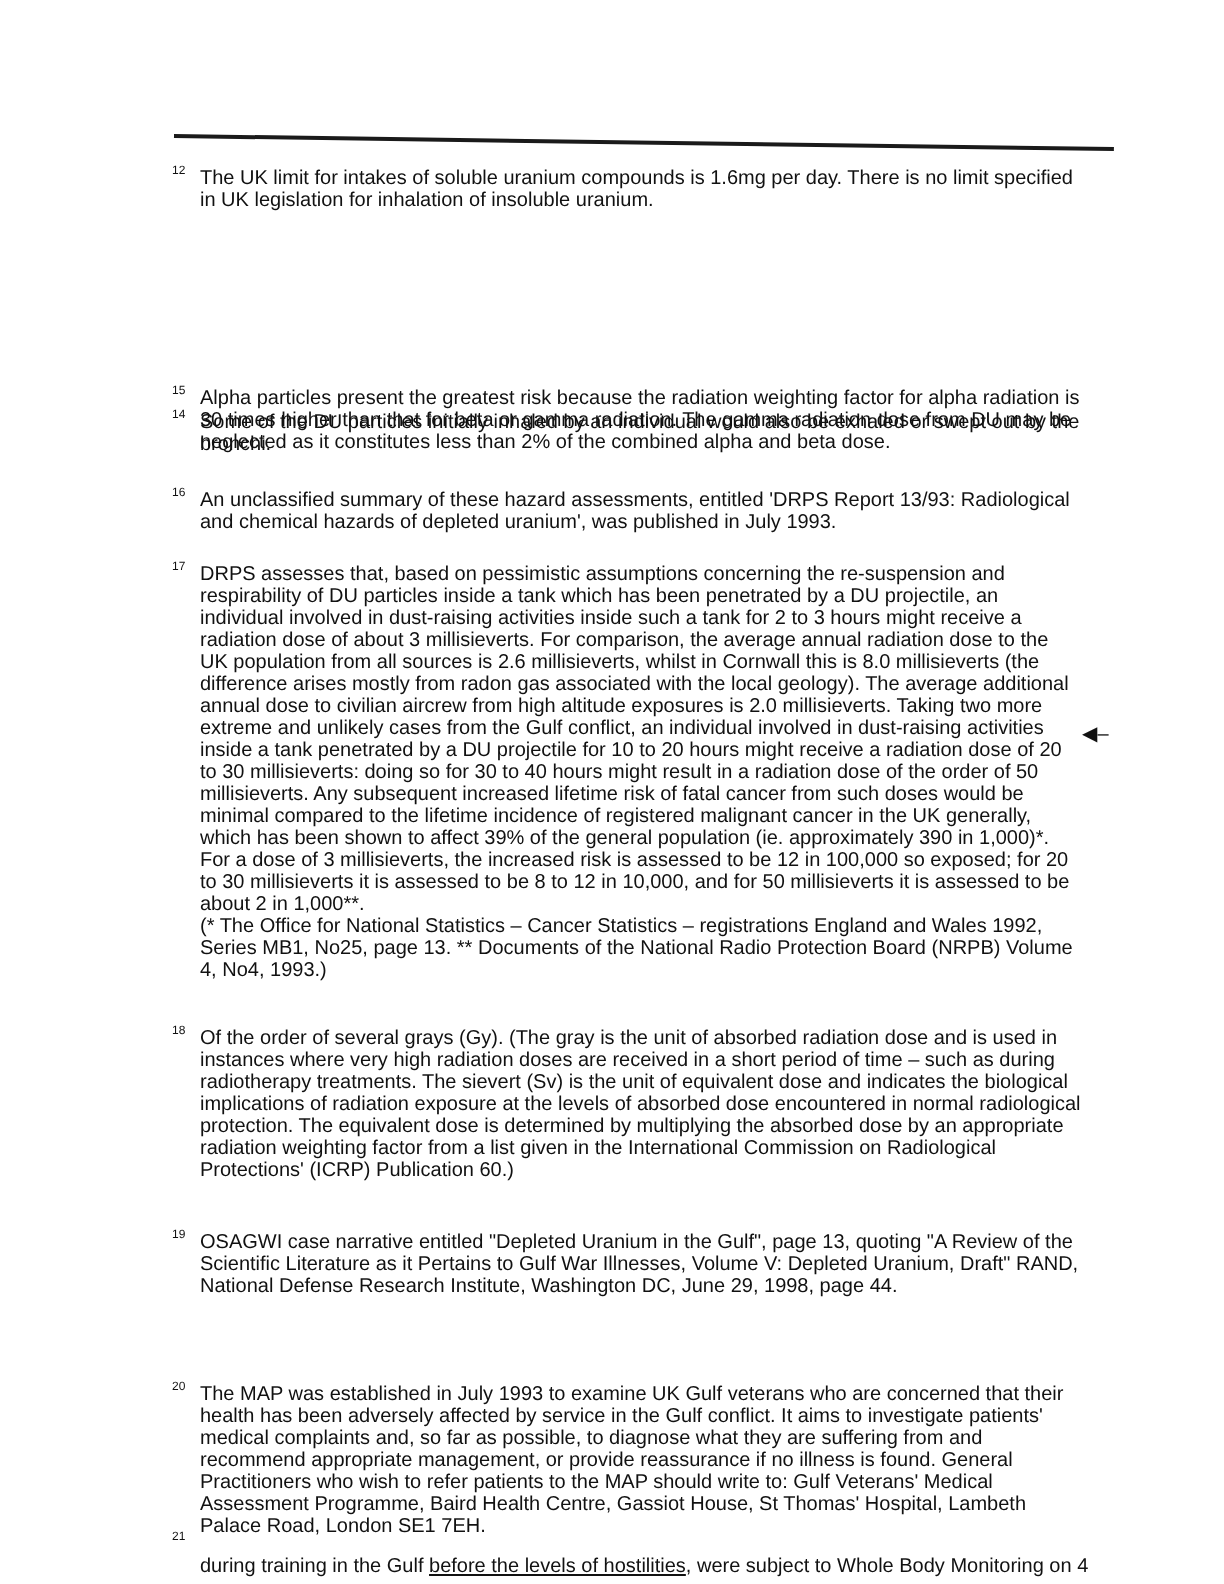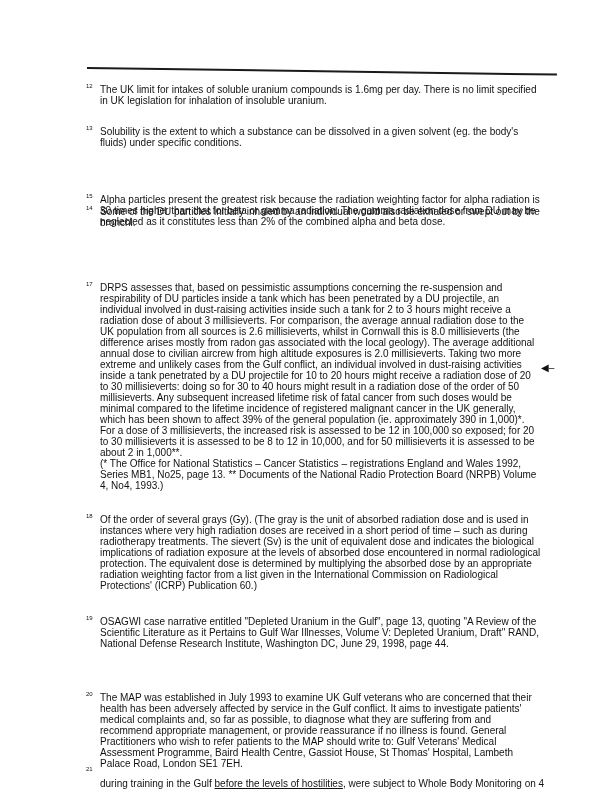--- a/index.html
+++ b/index.html
@@ -69,39 +69,39 @@
 <div class="page">
 
   <div class="rule"></div>
 
   <div class="fn" style="top:84px;">
     <span class="num">12</span>
     <span class="txt">The UK limit for intakes of soluble uranium compounds is 1.6mg per day.  There is no limit specified
 in UK legislation for inhalation of insoluble uranium.</span>
   </div>
 
-  <div class="fn" style="top:126px;">
-    <span class="num">13</span>
-    <span class="txt">Solubility is the extent to which a substance can be dissolved in a given solvent (eg. the body's
-fluids) under specific conditions.</span>
-  </div>
 
   <div class="fn" style="top:165px;margin-top:41px;">
     <span class="num">14</span>
     <span class="txt">Some of the DU particles initially inhaled by an individual would also be exhaled or swept out by the
 bronchi.</span>
   </div>
 
   <div class="fn" style="top:194px;">
     <span class="num">15</span>
     <span class="txt">Alpha particles present the greatest risk because the radiation weighting factor for alpha radiation is
 30 times higher than that for beta or gamma radiation.  The gamma radiation dose from DU may be
 neglected as it constitutes less than 2% of the combined alpha and beta dose.</span>
   </div>
 
+  <div class="fn" style="top:245px;">
+    <span class="num">16</span>
+    <span class="txt">An unclassified summary of these hazard assessments, entitled 'DRPS Report 13/93: Radiological
+and chemical hazards of depleted uranium', was published in July 1993.</span>
+  </div>
 
   <div class="fn" style="top:282px;">
     <span class="num">17</span>
     <span class="txt">DRPS assesses that, based on pessimistic assumptions concerning the re-suspension and
 respirability of DU particles inside a tank which has been penetrated by a DU projectile, an
 individual involved in dust-raising activities inside such a tank for 2 to 3 hours might receive a
 radiation dose of about 3 millisieverts.  For comparison, the average annual radiation dose to the
 UK population from all sources is 2.6 millisieverts, whilst in Cornwall this is 8.0 millisieverts (the
 difference arises mostly from radon gas associated with the local geology).  The average additional
 annual dose to civilian aircrew from high altitude exposures is 2.0 millisieverts.  Taking two more

